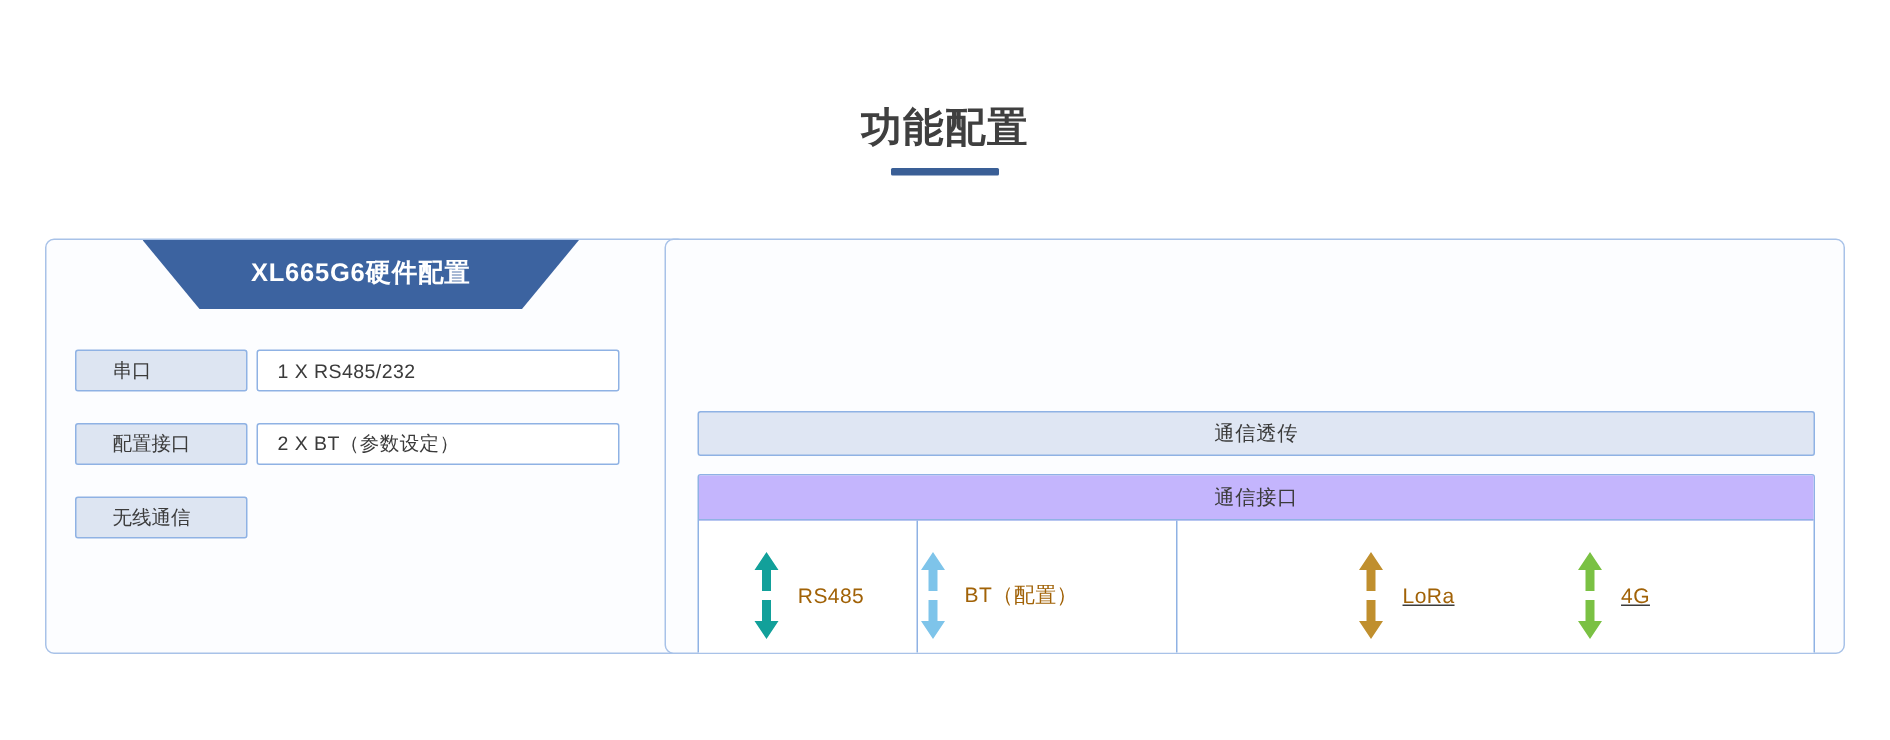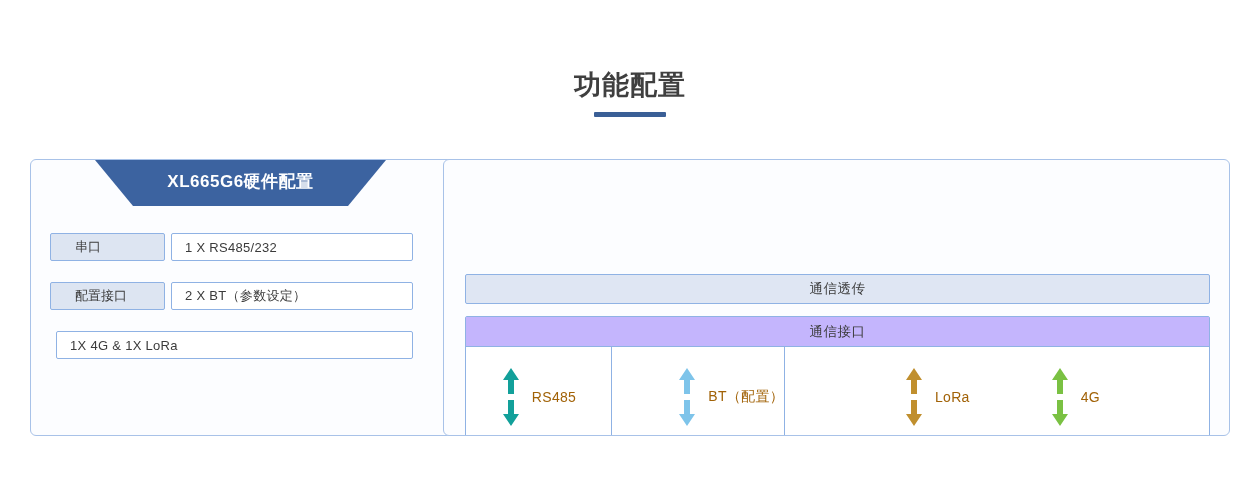--- a/index.html
+++ b/index.html
@@ -162,22 +162,22 @@
     height: 99px;
   }
   .iface-cell {
     display: flex;
     align-items: center;
     border-right: 1px solid #8fb2e4;
     box-sizing: border-box;
   }
   .iface-cell:last-child { border-right: none; }
   .cell-rs485 { width: 146px; justify-content: center; }
-  .cell-bt    { width: 173px; justify-content: flex-end; }
-  .cell-wl    { flex: 1; justify-content: center; gap: 80px; padding-left: 10px; }
+  .cell-bt    { width: 173px; justify-content: flex-start; }
+  .cell-wl    { flex: 1; justify-content: center; gap: 80px; padding-left: 10px; text-decoration: underline; }
 
   .port {
     display: flex;
     align-items: center;
     gap: 11px;
   }
   .port-label {
     font-size: 14px;
     color: #a16207;
     letter-spacing: 0.3px;
@@ -202,21 +202,21 @@
       <div class="spec-key">串口</div>
       <div class="spec-val">1 X RS485/232</div>
     </div>
 
     <div class="spec-row">
       <div class="spec-key">配置接口</div>
       <div class="spec-val">2 X BT（参数设定）</div>
     </div>
 
     <div class="spec-row">
-      <div class="spec-val">1X 4G &amp; 1X LoRa</div>
+      <div class="spec-key">无线通信</div>
     </div>
 
   </div>
 </div>
 
 <div class="panel panel-right">
 
   <div class="diagram">
 
     <div class="band">通信透传</div>

